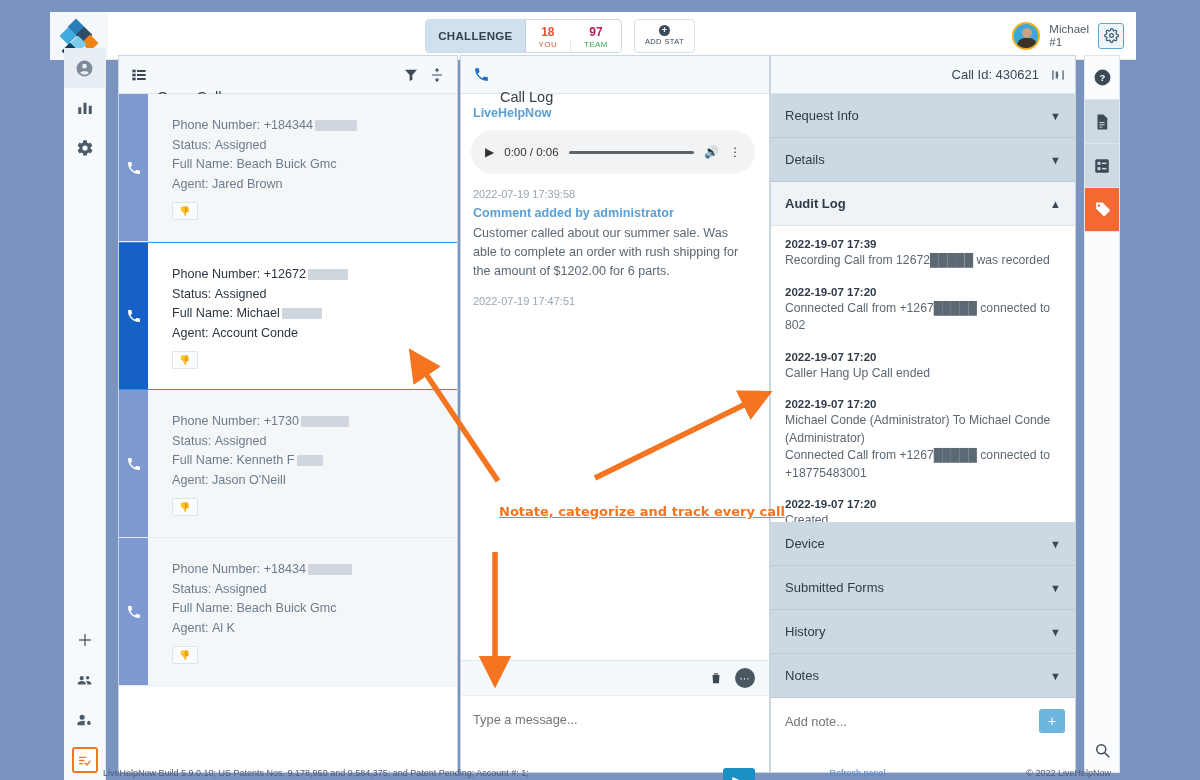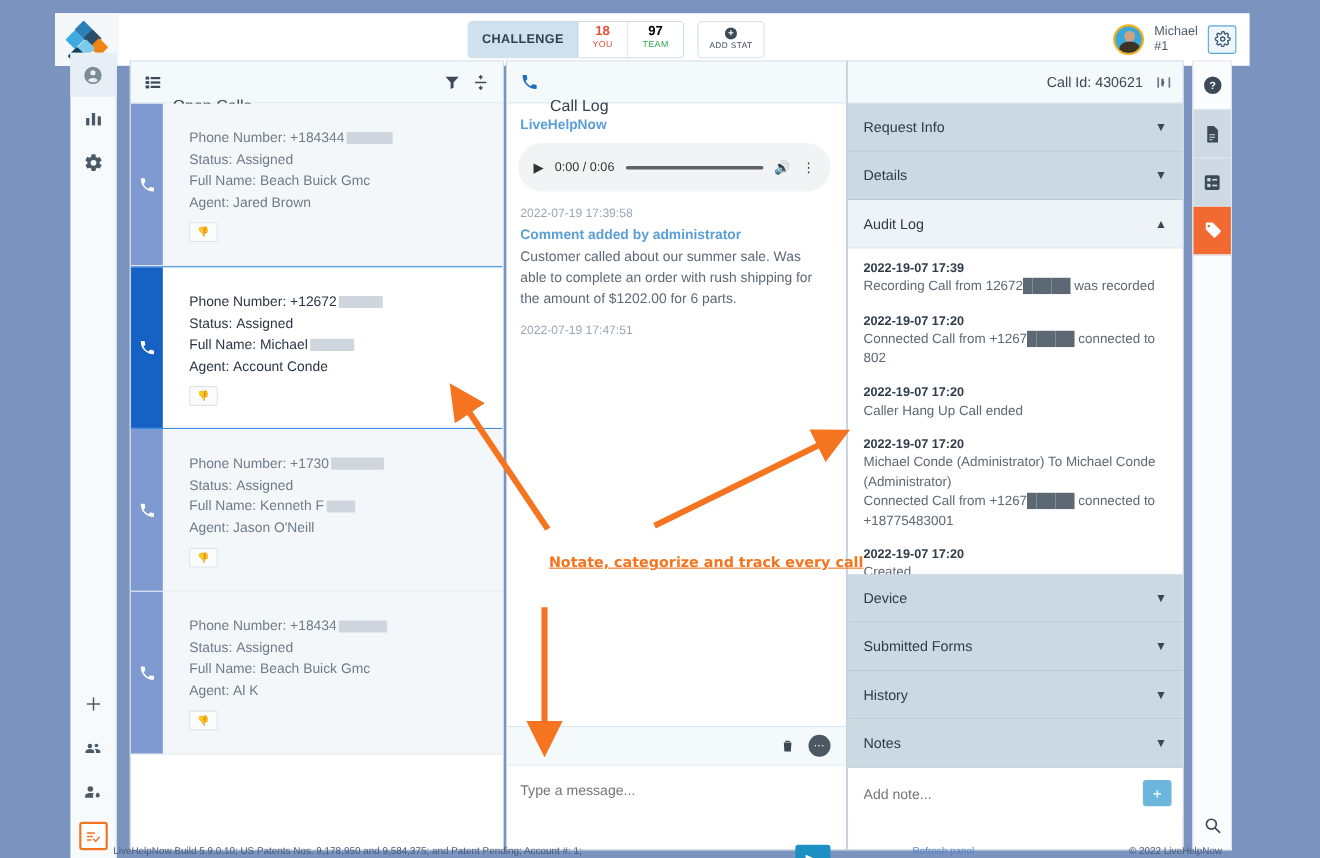--- a/index.html
+++ b/index.html
@@ -30,26 +30,26 @@
   .d4{ left:22px; top:16px; background:#ef8316; }
   .d5{ left:10px; top:17px; background:#7ccbee; }
   .d6{ left:2px;  top:24px; background:#10415f; }
 
   .top-center{ flex:1; display:flex; align-items:center; justify-content:center; gap:12px; }
   .challenge-group{ display:flex; align-items:stretch; border:1px solid #cfd9e4; border-radius:4px; overflow:hidden; height:34px;}
   .challenge-btn{
     background:#cfe0ee; color:#31414f; font-size:11.5px; font-weight:bold; letter-spacing:.3px;
     padding:0 12px; display:flex; align-items:center; border-right:1px solid #bdd0e2;
   }
-  .stat{ background:#fff; padding:2px 13px; display:flex; flex-direction:column; align-items:center; justify-content:flex-start; }
+  .stat{ background:#fff; padding:2px 13px; display:flex; flex-direction:column; align-items:center; justify-content:flex-end;margin-top:20px; }
   .stat + .stat{ border-left:1px solid #e2e8ef; }
   .stat-num{ font-size:12px; font-weight:bold; line-height:13px; }
   .stat-lbl{ font-size:8px; letter-spacing:.4px; line-height:11px; }
   .stat.you  .stat-num{ color:#e8503a; } .stat.you  .stat-lbl{ color:#e8503a; }
-  .stat.team .stat-num{ color:#000000; } .stat.team .stat-lbl{ color:#2fa84f; }
+  .stat.team .stat-num{ color:#be185d; } .stat.team .stat-lbl{ color:#2fa84f; }
   .addstat{
     height:34px; border:1px solid #d9e1ea; border-radius:4px; background:#fff;
     display:flex; flex-direction:column; align-items:center; justify-content:center; padding:0 10px;
   }
   .addstat .plus{ width:11px;height:11px;border-radius:50%;background:#3c4a58;color:#fff;font-size:9px;line-height:11px;text-align:center;font-weight:bold;}
   .addstat .lbl{ font-size:7.5px; color:#3c4a58; letter-spacing:.4px; margin-top:1px;}
 
   .top-right{ display:flex; align-items:center; gap:9px; padding-right:12px; }
   .avatar{ width:28px;height:28px;border-radius:50%;border:2px solid #f2b01e; background:#3aa8d8; position:relative; overflow:hidden;}
   .avatar .head{ position:absolute; left:8px; top:4px; width:10px;height:10px;border-radius:50%; background:#caa183;}
@@ -139,21 +139,21 @@
   
   #detail{ left:770px; top:55px; width:306px; height:718px; }
   .detail-head{ height:38px; background:#f4f9fc; border-bottom:1px solid #dde7ef;
                 display:flex; align-items:center; justify-content:flex-end; gap:12px; padding:0 10px;}
   .call-id{ font-size:13px; color:#3c4853; }
   .acc-row{
     height:44px; background:#ccd8e2; border-bottom:1px solid #bcc9d5;
     display:flex; align-items:center; justify-content:space-between; padding:0 14px;
     font-size:13px; color:#2f3b47;
   }
-  .acc-row.open{ background:#eef3f8; font-weight:normal; border-bottom:1px solid #dde5ec;}
+  .acc-row.open{ background:#eef3f8; font-weight:bold; border-bottom:1px solid #dde5ec;}
   .chev{ font-size:11px; color:#3b4752; }
   .audit{ padding:10px 14px 6px 14px; background:#fff; height:296px; overflow:hidden;}
   .audit-item{ margin-bottom:14px; }
   .audit-ts{ font-size:11.5px; font-weight:bold; color:#2f3b47; line-height:16px;}
   .audit-txt{ font-size:12.2px; color:#5c6873; line-height:17.5px;}
   .note-row{ height:46px; display:flex; align-items:center; padding:0 10px 0 14px; background:#fff;}
   .note-input{ flex:1; border:0; outline:0; font-size:12.8px; color:#6b7885; background:transparent;
                font-family:"Liberation Sans", sans-serif;}
   .note-add{ width:26px;height:24px;border-radius:3px;background:#6cb6de;color:#fff;font-size:14px;
              display:flex;align-items:center;justify-content:center;}

